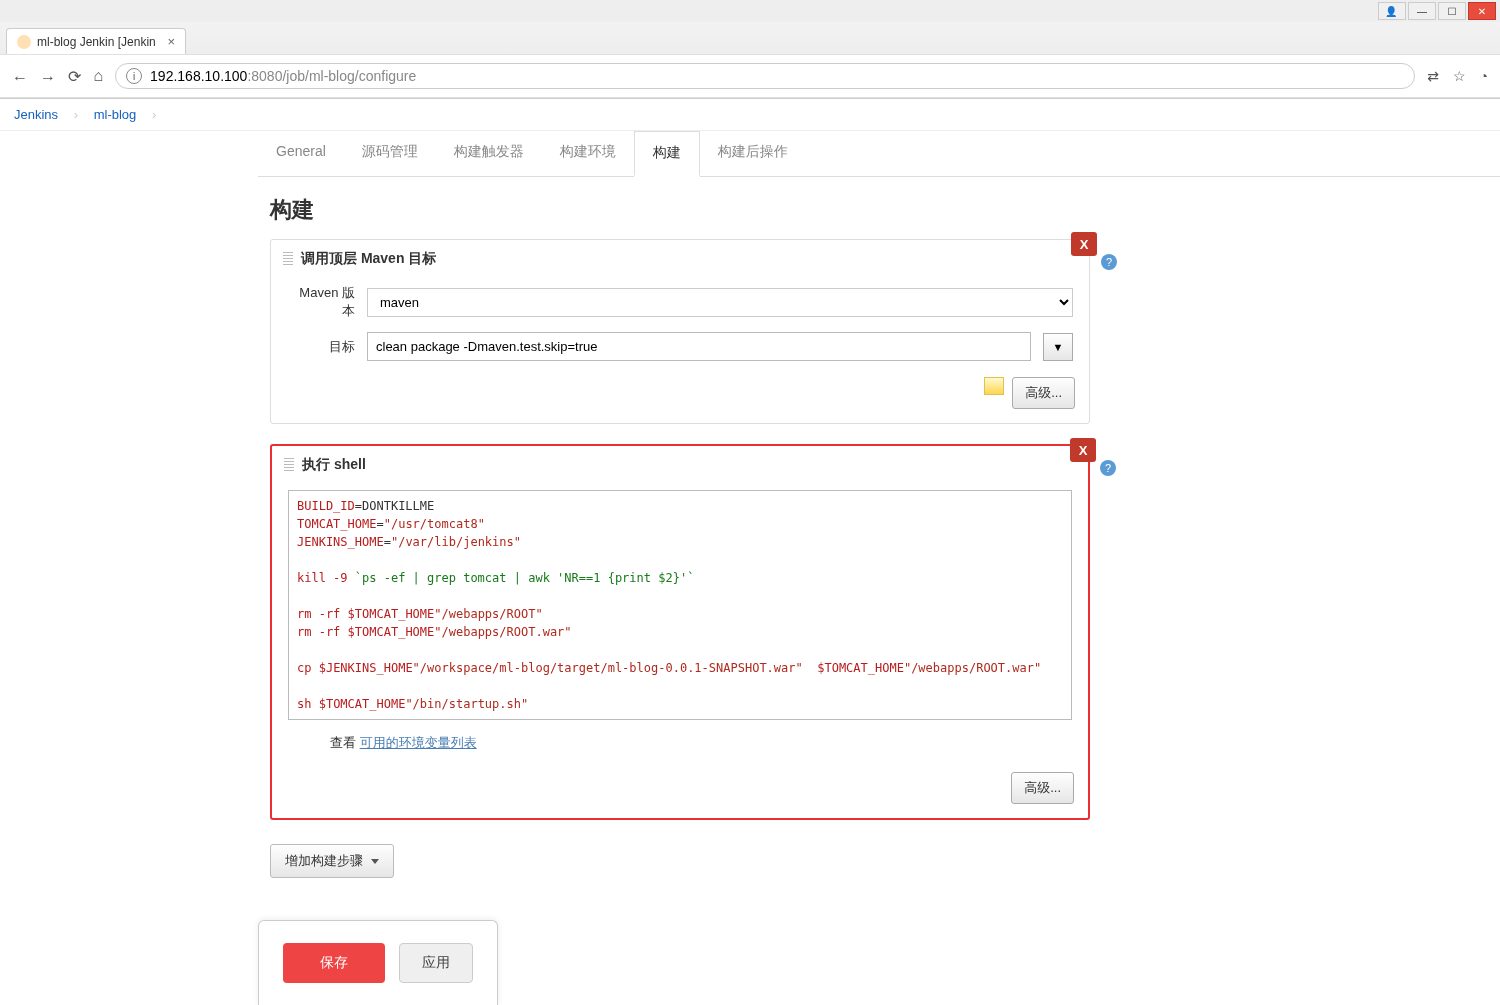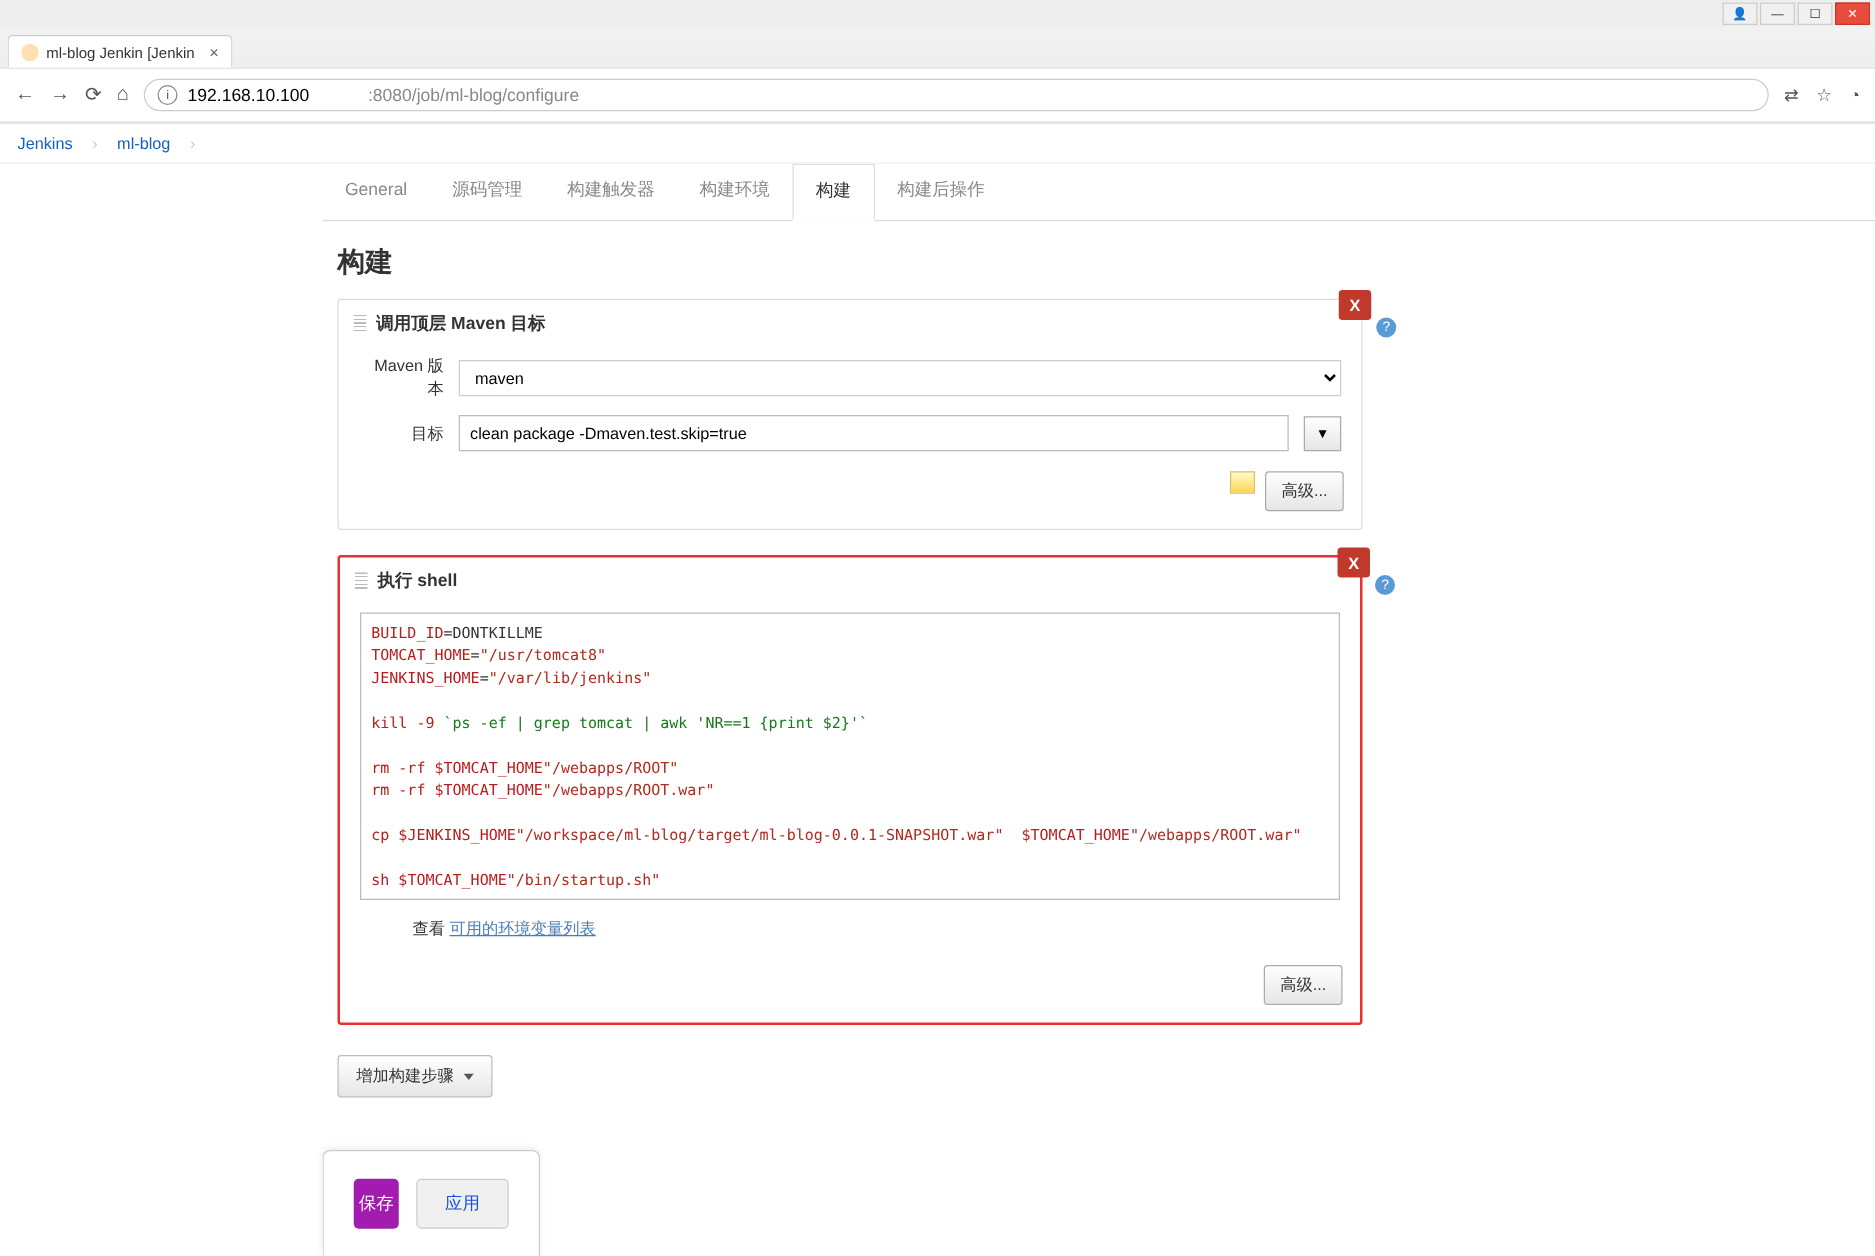--- a/index.html
+++ b/index.html
@@ -10,21 +10,21 @@
 .win-close { background: #e74c3c; color: #fff; border-color: #c0392b; }
 .tab-strip { display: flex; align-items: flex-end; padding: 6px 6px 0 6px; }
 .browser-tab { display: flex; align-items: center; gap: 6px; background: #fff; border: 1px solid #ccc; border-bottom: none; padding: 5px 10px; border-radius: 4px 4px 0 0; font-size: 12px; min-width: 180px; }
 .favicon { width: 14px; height: 14px; border-radius: 50%; background: #ffe0b2; display: inline-block; }
 .tab-close { margin-left: auto; color: #666; font-size: 13px; }
 .nav-bar { display: flex; align-items: center; gap: 12px; padding: 8px 12px; background: #fff; border-top: 1px solid #e0e0e0; border-bottom: 1px solid #e0e0e0; }
 .nav-icon { color: #555; font-size: 16px; }
 .url-bar { flex: 1; display: flex; align-items: center; border: 1px solid #ccc; border-radius: 14px; padding: 4px 10px; font-size: 14px; color: #444; }
 .url-info { width: 16px; height: 16px; border: 1px solid #888; border-radius: 50%; display: flex; align-items: center; justify-content: center; font-size: 10px; margin-right: 8px; color: #555; }
 .url-host { color: #000; }
-.url-path { color: #888; padding-left: 47px; }
+.url-path { color: #888; }
 .nav-right { display: flex; gap: 14px; color: #555; font-size: 14px; }
 .breadcrumb { background: #fff; padding: 8px 14px; font-size: 13px; color: #1560bd; border-bottom: 1px solid #eee; }
 .breadcrumb .sep { color: #ccc; margin: 0 12px; }
 .content { display: flex; }
 .left-empty { width: 258px; }
 .main { flex: 1; padding: 0 0 30px 0; }
 .config-tabs { display: flex; border-bottom: 1px solid #ddd; padding: 0; background: #fff; }
 .config-tab { padding: 12px 18px; font-size: 14px; color: #888; border-bottom: 3px solid transparent; cursor: pointer; }
 .config-tab.active { color: #333; border-bottom-color: #fff; border-left: 1px solid #ddd; border-right: 1px solid #ddd; border-top: 1px solid #ddd; background: #fff; margin-bottom: -1px; }
 .section-title { font-size: 22px; font-weight: bold; padding: 18px 0 14px 12px; color: #333; }
@@ -45,22 +45,22 @@
 .shell-area { margin: 6px 16px 10px 16px; }
 .shell-textarea { width: 100%; min-height: 200px; border: 1px solid #bbb; padding: 6px 8px; font-family: "SimSun", monospace; font-size: 12px; line-height: 1.5; white-space: pre; overflow: auto; resize: none; }
 .shell-textarea .v { color: #b91c1c; }
 .shell-textarea .s { color: #b02a1d; }
 .shell-textarea .q { color: #177a1a; }
 .env-link { padding: 4px 16px 10px 58px; font-size: 13px; }
 .env-link a { color: #4a7eb3; text-decoration: underline; }
 .dropdown-btn { display: inline-flex; align-items: center; gap: 8px; padding: 7px 14px; margin: 4px 0 0 12px; border: 1px solid #bbb; background: linear-gradient(#fefefe,#e6e6e6); font-size: 13px; border-radius: 3px; color: #333; }
 .caret-down { display: inline-block; width: 0; height: 0; border-left: 4px solid transparent; border-right: 4px solid transparent; border-top: 5px solid #555; }
 .sticky-footer { position: fixed; bottom: 0; left: 258px; display: flex; gap: 14px; padding: 22px 24px; background: #fff; border: 1px solid #ccc; border-bottom: none; border-radius: 6px 6px 0 0; box-shadow: 0 -1px 6px rgba(0,0,0,0.08); }
-.btn-primary { padding: 10px 4px; background: #a21caf; color: #fff; border: none; border-radius: 4px; font-size: 14px; }
-.btn-secondary { padding: 10px 22px; background: #efefef; color: #1d4ed8; border: 1px solid #ccc; border-radius: 4px; font-size: 14px; }
+.btn-primary { padding: 10px 37px; background: #ef4444; color: #fff; border: none; border-radius: 4px; font-size: 14px; }
+.btn-secondary { padding: 10px 22px; background: #efefef; color: #404040; border: 1px solid #ccc; border-radius: 4px; font-size: 14px; }
 </style>
 </head>
 <body>
 
 <div class="browser-chrome">
   <div class="window-controls">
     <div class="win-btn">👤</div>
     <div class="win-btn">—</div>
     <div class="win-btn">☐</div>
     <div class="win-btn win-close">✕</div>

